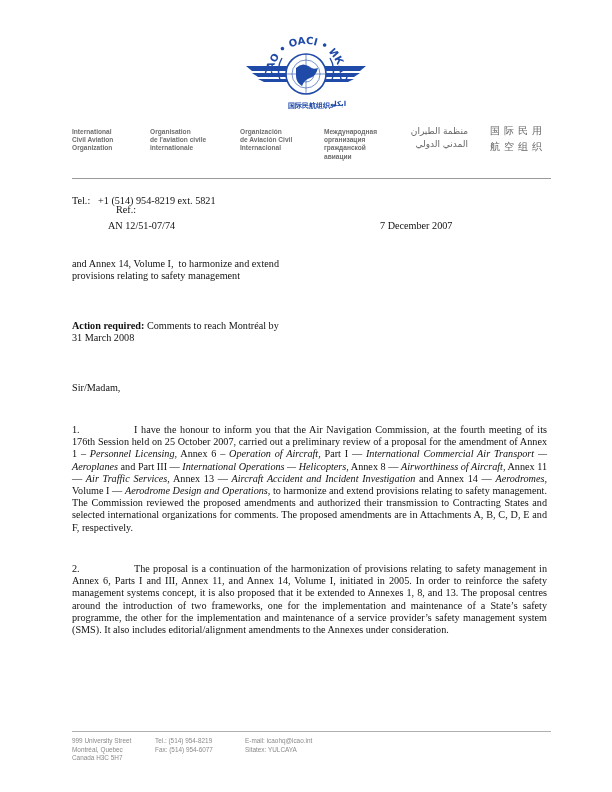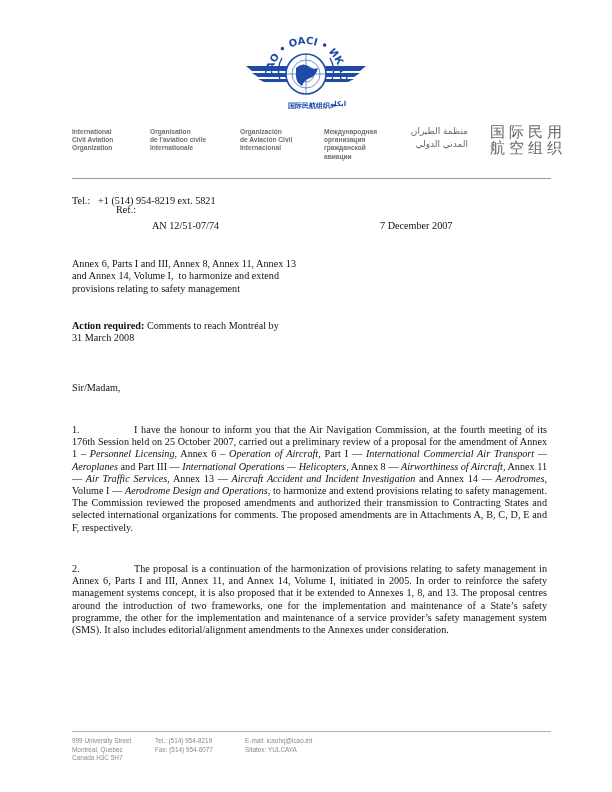--- a/index.html
+++ b/index.html
@@ -1,20 +1,20 @@
 <!DOCTYPE html>
 <html><head>
 <meta charset="utf-8">
 <style>
   html, body { margin: 0; padding: 0; background: #ffffff; }
   body { width: 612px; height: 792px; position: relative; overflow: hidden; font-family: "Liberation Serif", serif; color: #111; }
   .abs { position: absolute; }
   .logo { left: 238px; top: 22px; width: 136px; height: 96px; }
   .orgcol { font-family: "Liberation Sans", sans-serif; font-size: 6.6px; line-height: 8.2px; color: #6e6e6e; font-weight: bold; }
-  .cjk { font-family: Liberation Sans, sans-serif; font-size: 15px; line-height: 16px; color: #666; letter-spacing: 4px; }
+  .cjk { font-family: Liberation Mono, monospace; font-size: 10px; line-height: 16px; color: #666; letter-spacing: 4px; }
   .arabic { font-family: "DejaVu Sans", sans-serif; font-size: 9px; line-height: 13px; color: #666; direction: rtl; text-align: right; }
   .hr { height: 1px; background: #9a9a9a; }
   .txt { font-size: 10.2px; line-height: 12.4px; }
   .para { font-size: 10.2px; line-height: 12.2px; text-align: justify; width: 475px; left: 72px; }
   .para .num { display: inline-block; width: 62px; }
   i { font-style: italic; }
   b { font-weight: bold; }
   .foot { font-family: "Liberation Sans", sans-serif; font-size: 6.4px; line-height: 8.6px; color: #8a8a8a; }
 </style>
 </head>
@@ -78,25 +78,24 @@
 <div class="abs cjk" style="left:490px; top:124px;">
   <div>国际民用</div>
   <div>航空组织</div>
 </div>
 
 <div class="abs hr" style="left:72px; top:178px; width:479px;"></div>
 
 <div class="abs txt" style="left:72px; top:195px;">Tel.:</div>
 <div class="abs txt" style="left:98px; top:195px;">+1 (514) 954-8219 ext. 5821</div>
 <div class="abs txt" style="left:72px; top:204px;margin-left:44px;">Ref.:</div>
-<div class="abs txt" style="left:108px; top:220px;margin-left:44px;">AN 12/51-07/74</div>
+<div class="abs txt" style="left:108px; top:220px;">AN 12/51-07/74</div>
 <div class="abs txt" style="left:380px; top:220px;">7 December 2007</div>
 
 <div class="abs txt" style="left:72px; top:258px; width:320px;">
-  <div>Annex 6, Parts I and III, Annex 8, Annex 11, Annex 13</div>
   <div style="white-space:pre;">and Annex 14, Volume I,  to harmonize and extend</div>
   <div>provisions relating to safety management</div>
 </div>
 
 <div class="abs txt" style="left:72px; top:320px; width:320px;">
   <div><b>Action required:</b> <span>Comments to reach Montréal by</span></div>
   <div>31 March 2008</div>
 </div>
 
 <div class="abs txt" style="left:72px; top:372px;margin-top:10px;">Sir/Madam,</div>

